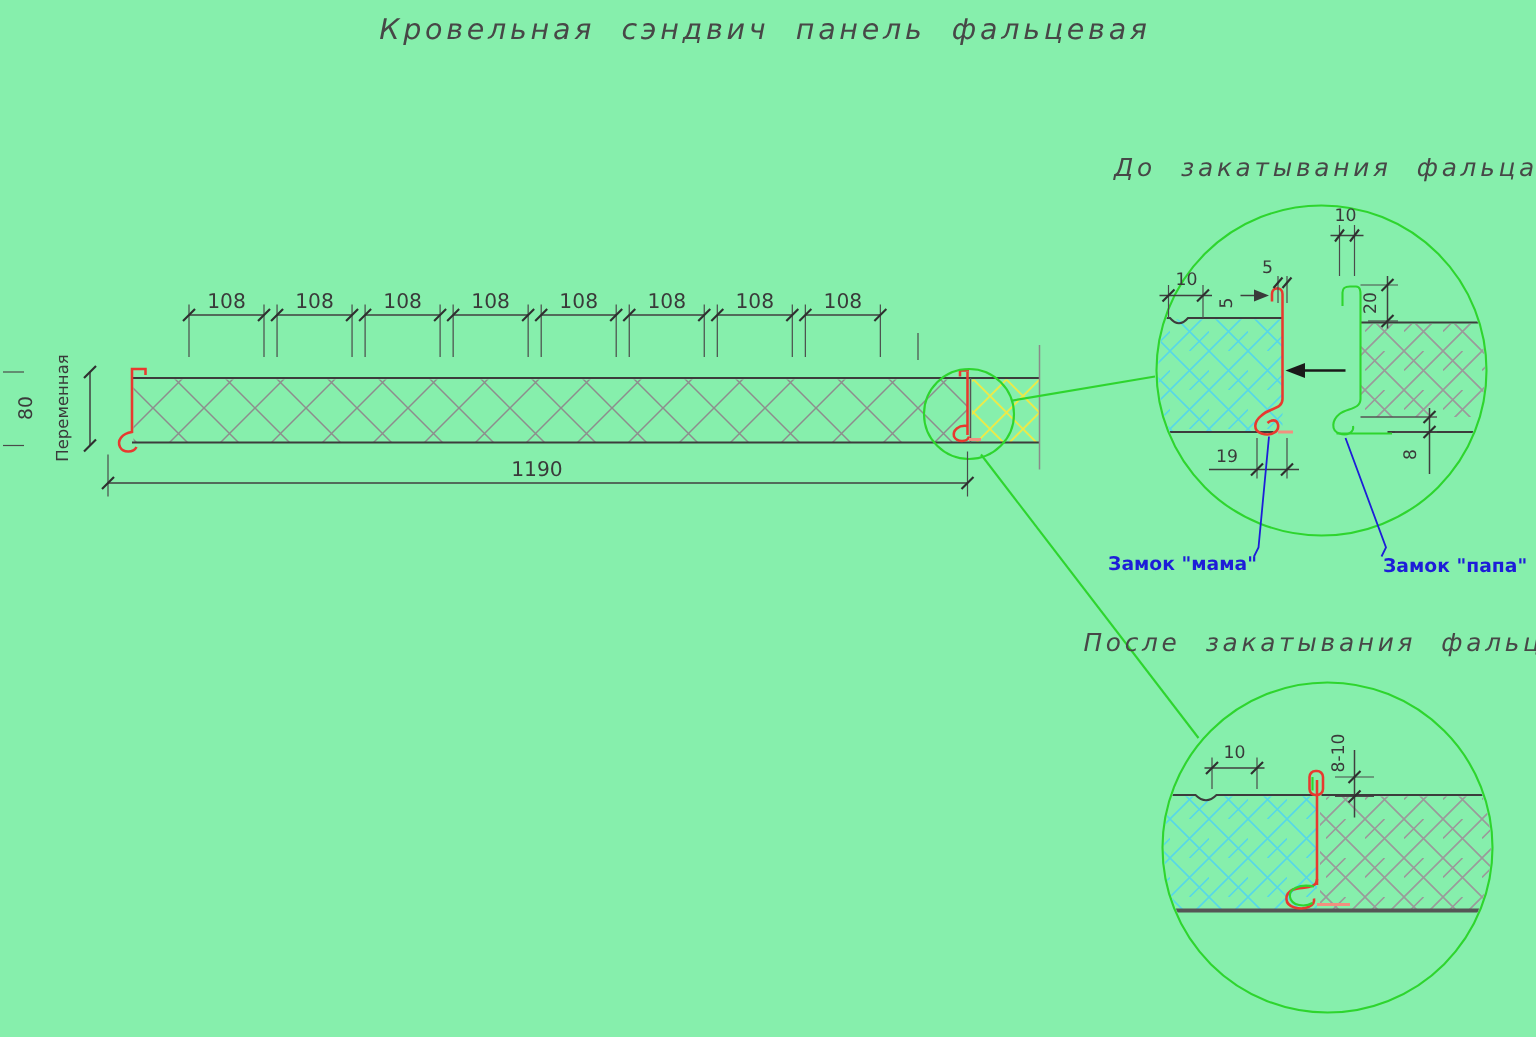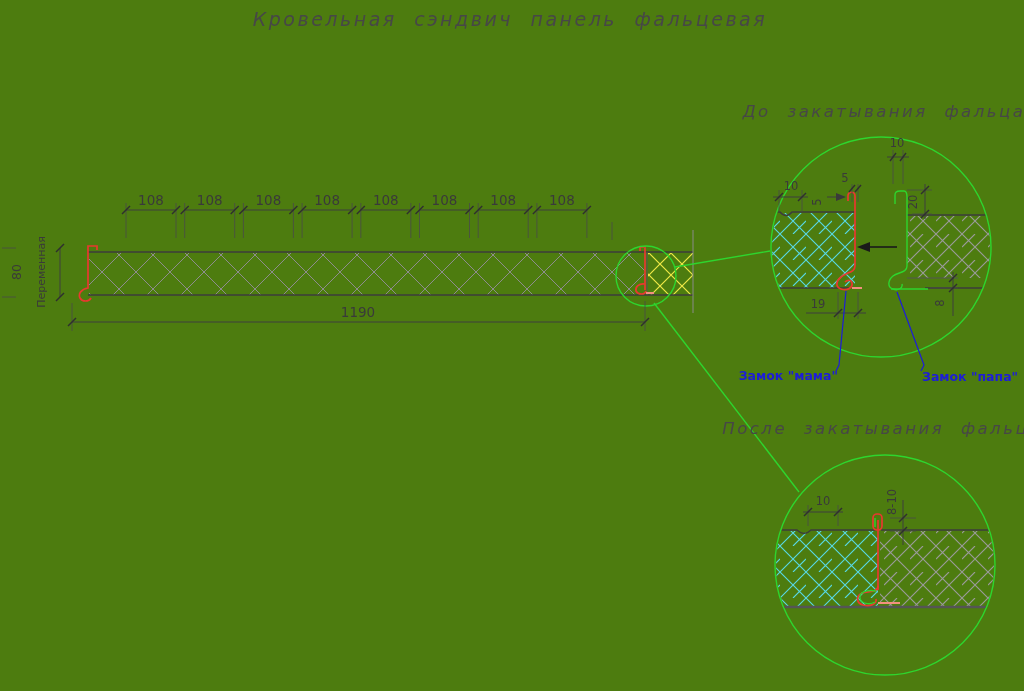--- a/index.html
+++ b/index.html
@@ -1,16 +1,16 @@
 <!DOCTYPE html>
 <html><head>
 <meta charset="utf-8">
 <style>
   html,body{margin:0;padding:0;background:#ffffff;width:1024px;height:691px;overflow:hidden;}
-  #canvas{position:relative;width:1024px;height:691px;background:#4d7c0f;}
+  #canvas{position:relative;width:1024px;height:691px;background:#86efac;}
   svg{position:absolute;left:0;top:0;}
   svg text{font-family:"DejaVu Sans",sans-serif;fill:#3a3a3a;}
   .dl{stroke:#3f3f3f;stroke-width:1;fill:none;}
   .ext{stroke:#4a4a4a;stroke-width:0.8;fill:none;}
   .tick{stroke:#2f2f2f;stroke-width:1.4;fill:none;}
   .edge{stroke:#3c3c3c;stroke-width:1.3;fill:none;}
   .edge2{stroke:#555;stroke-width:1;fill:none;}
   .dim{font-size:13.5px;}
   .dimS{font-size:11.5px;}
   .cadTitle{font-style:italic;letter-spacing:2.5px;word-spacing:9px;fill:#474747;}

